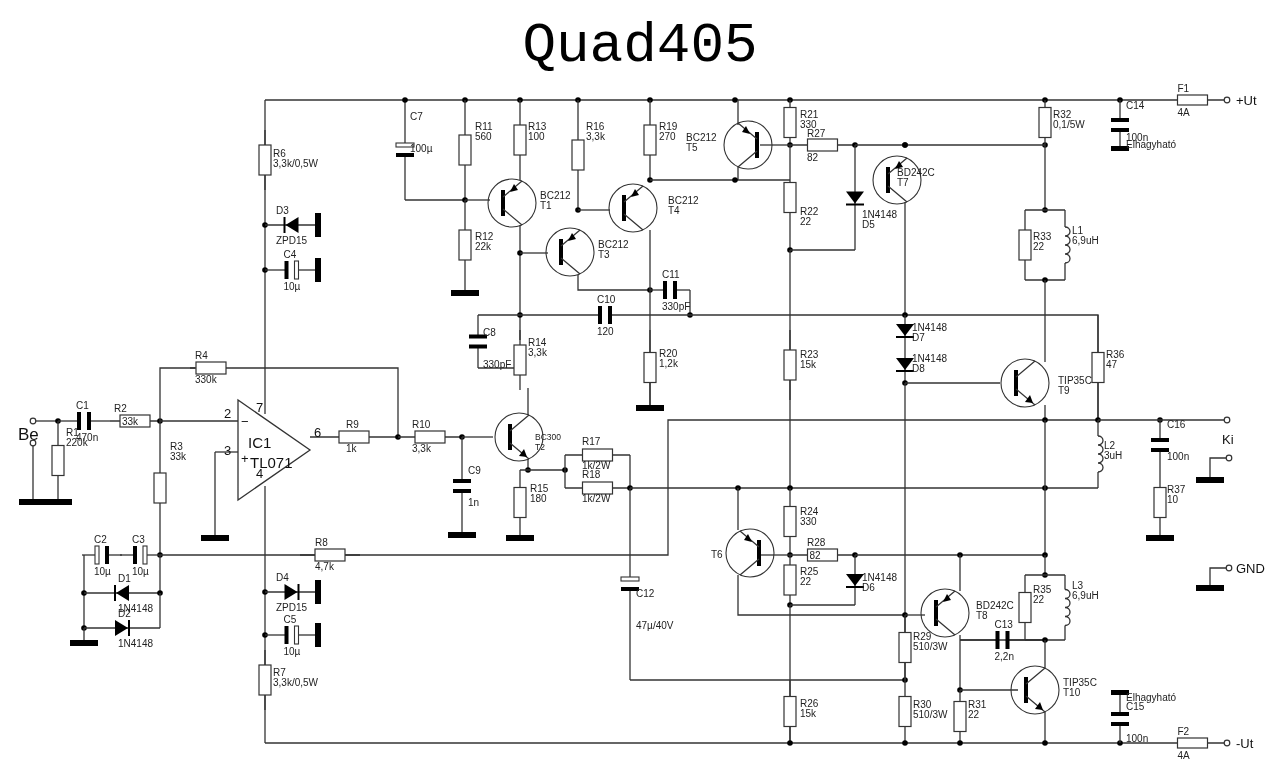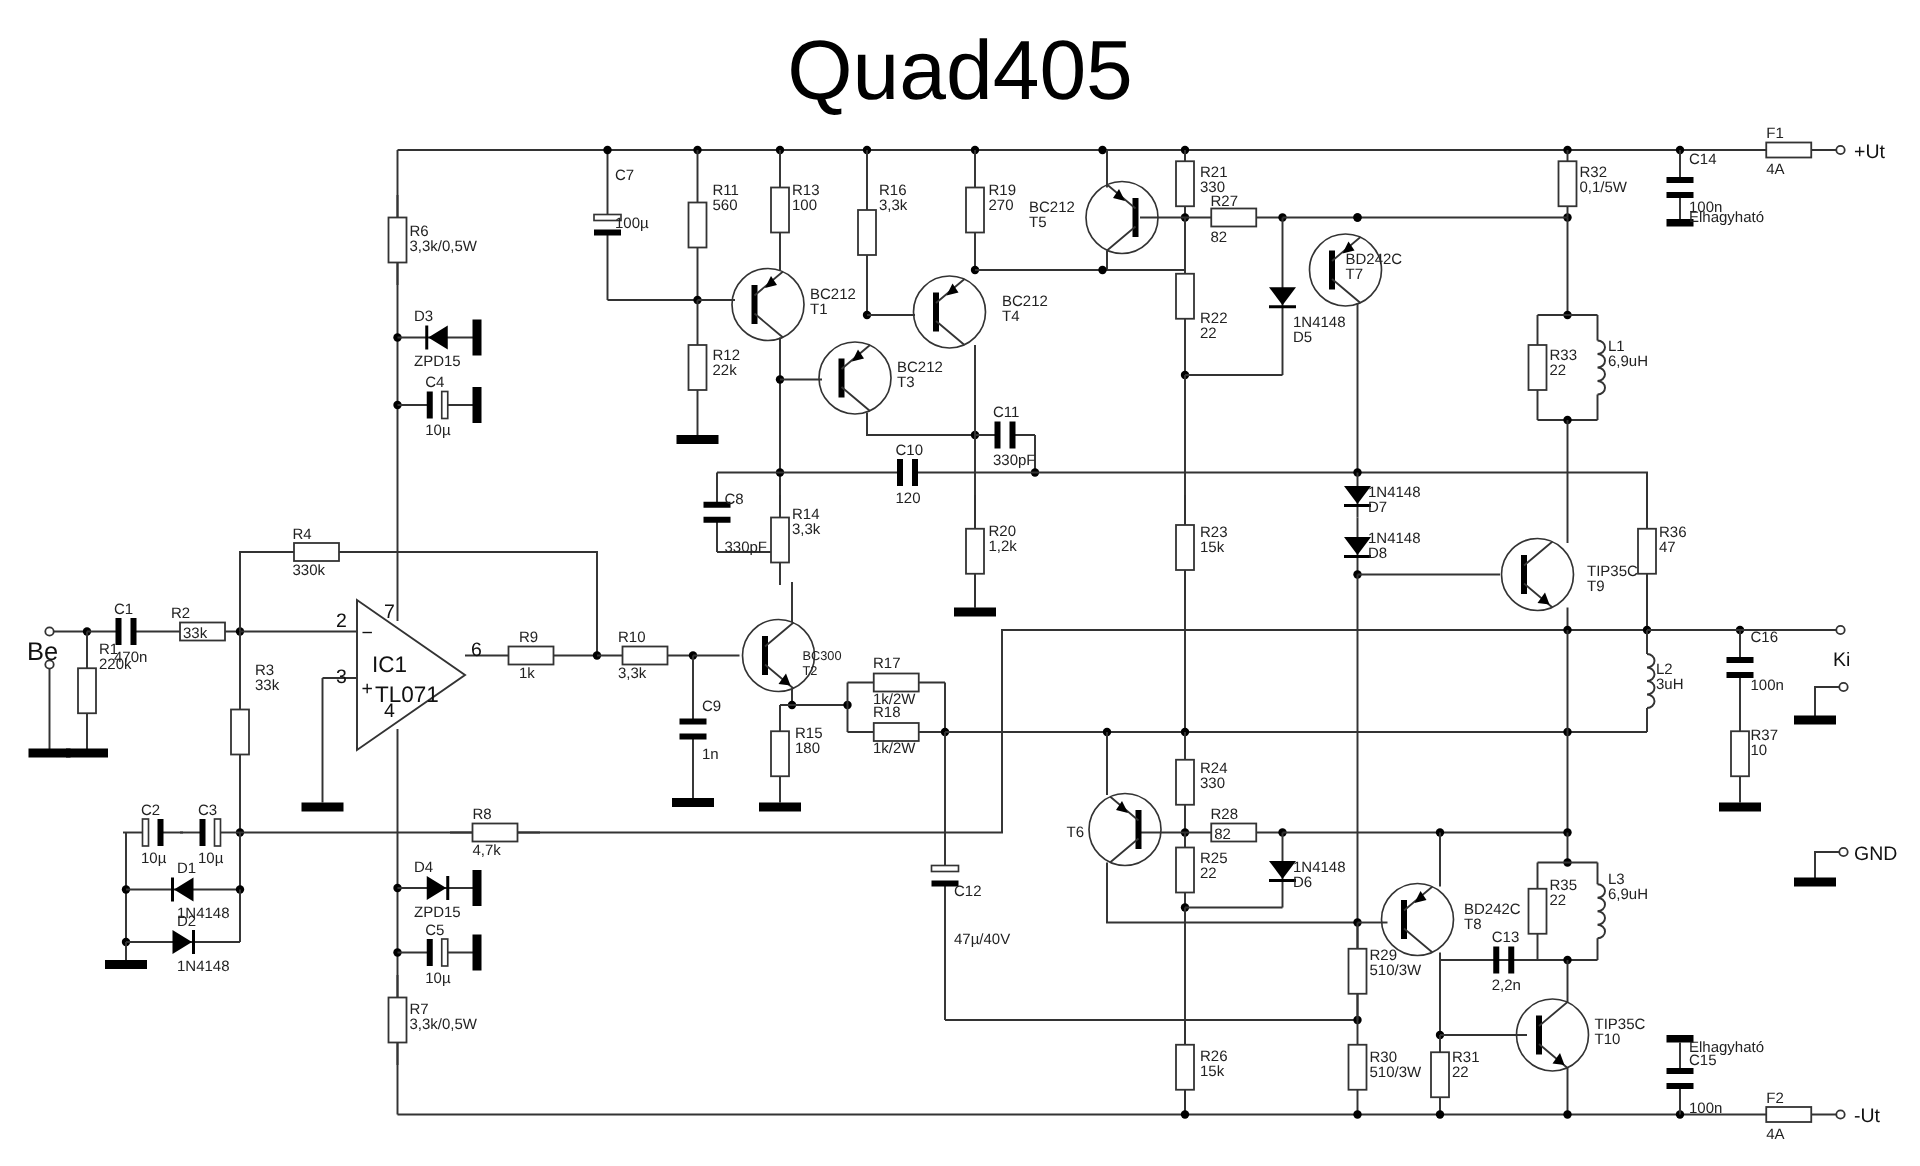--- a/index.html
+++ b/index.html
@@ -1,17 +1,17 @@
 <!DOCTYPE html>
 <html><head>
 <meta charset="utf-8">
 <style>
   html, body { margin: 0; padding: 0; background: #ffffff; }
   body { width: 1280px; height: 777px; overflow: hidden; position: relative; font-family: "Liberation Sans", sans-serif; }
-  #title { position: absolute; left: 0; width: 1280px; top: 14px; text-align: center; font-size: 56px; color: #000; font-family: Liberation Sans, sans-serif; }
+  #title { position: absolute; left: 0; width: 1280px; top: 14px; text-align: center; font-size: 56px; color: #000; font-family: Liberation Mono, monospace; }
   svg { position: absolute; left: 0; top: 0; }
   .w { stroke: #333; stroke-width: 1.3; fill: none; }
   .res { fill: #fff; stroke: #333; stroke-width: 1.2; }
   .plate { fill: #000; }
   .eplate { fill: #fff; stroke: #333; stroke-width: 1.1; }
   .gnd { fill: #000; }
   .dot { fill: #000; }
   .term { fill: #fff; stroke: #333; stroke-width: 1.2; }
   .tcirc { fill: none; stroke: #333; stroke-width: 1.1; }
   .tb { fill: #000; }

